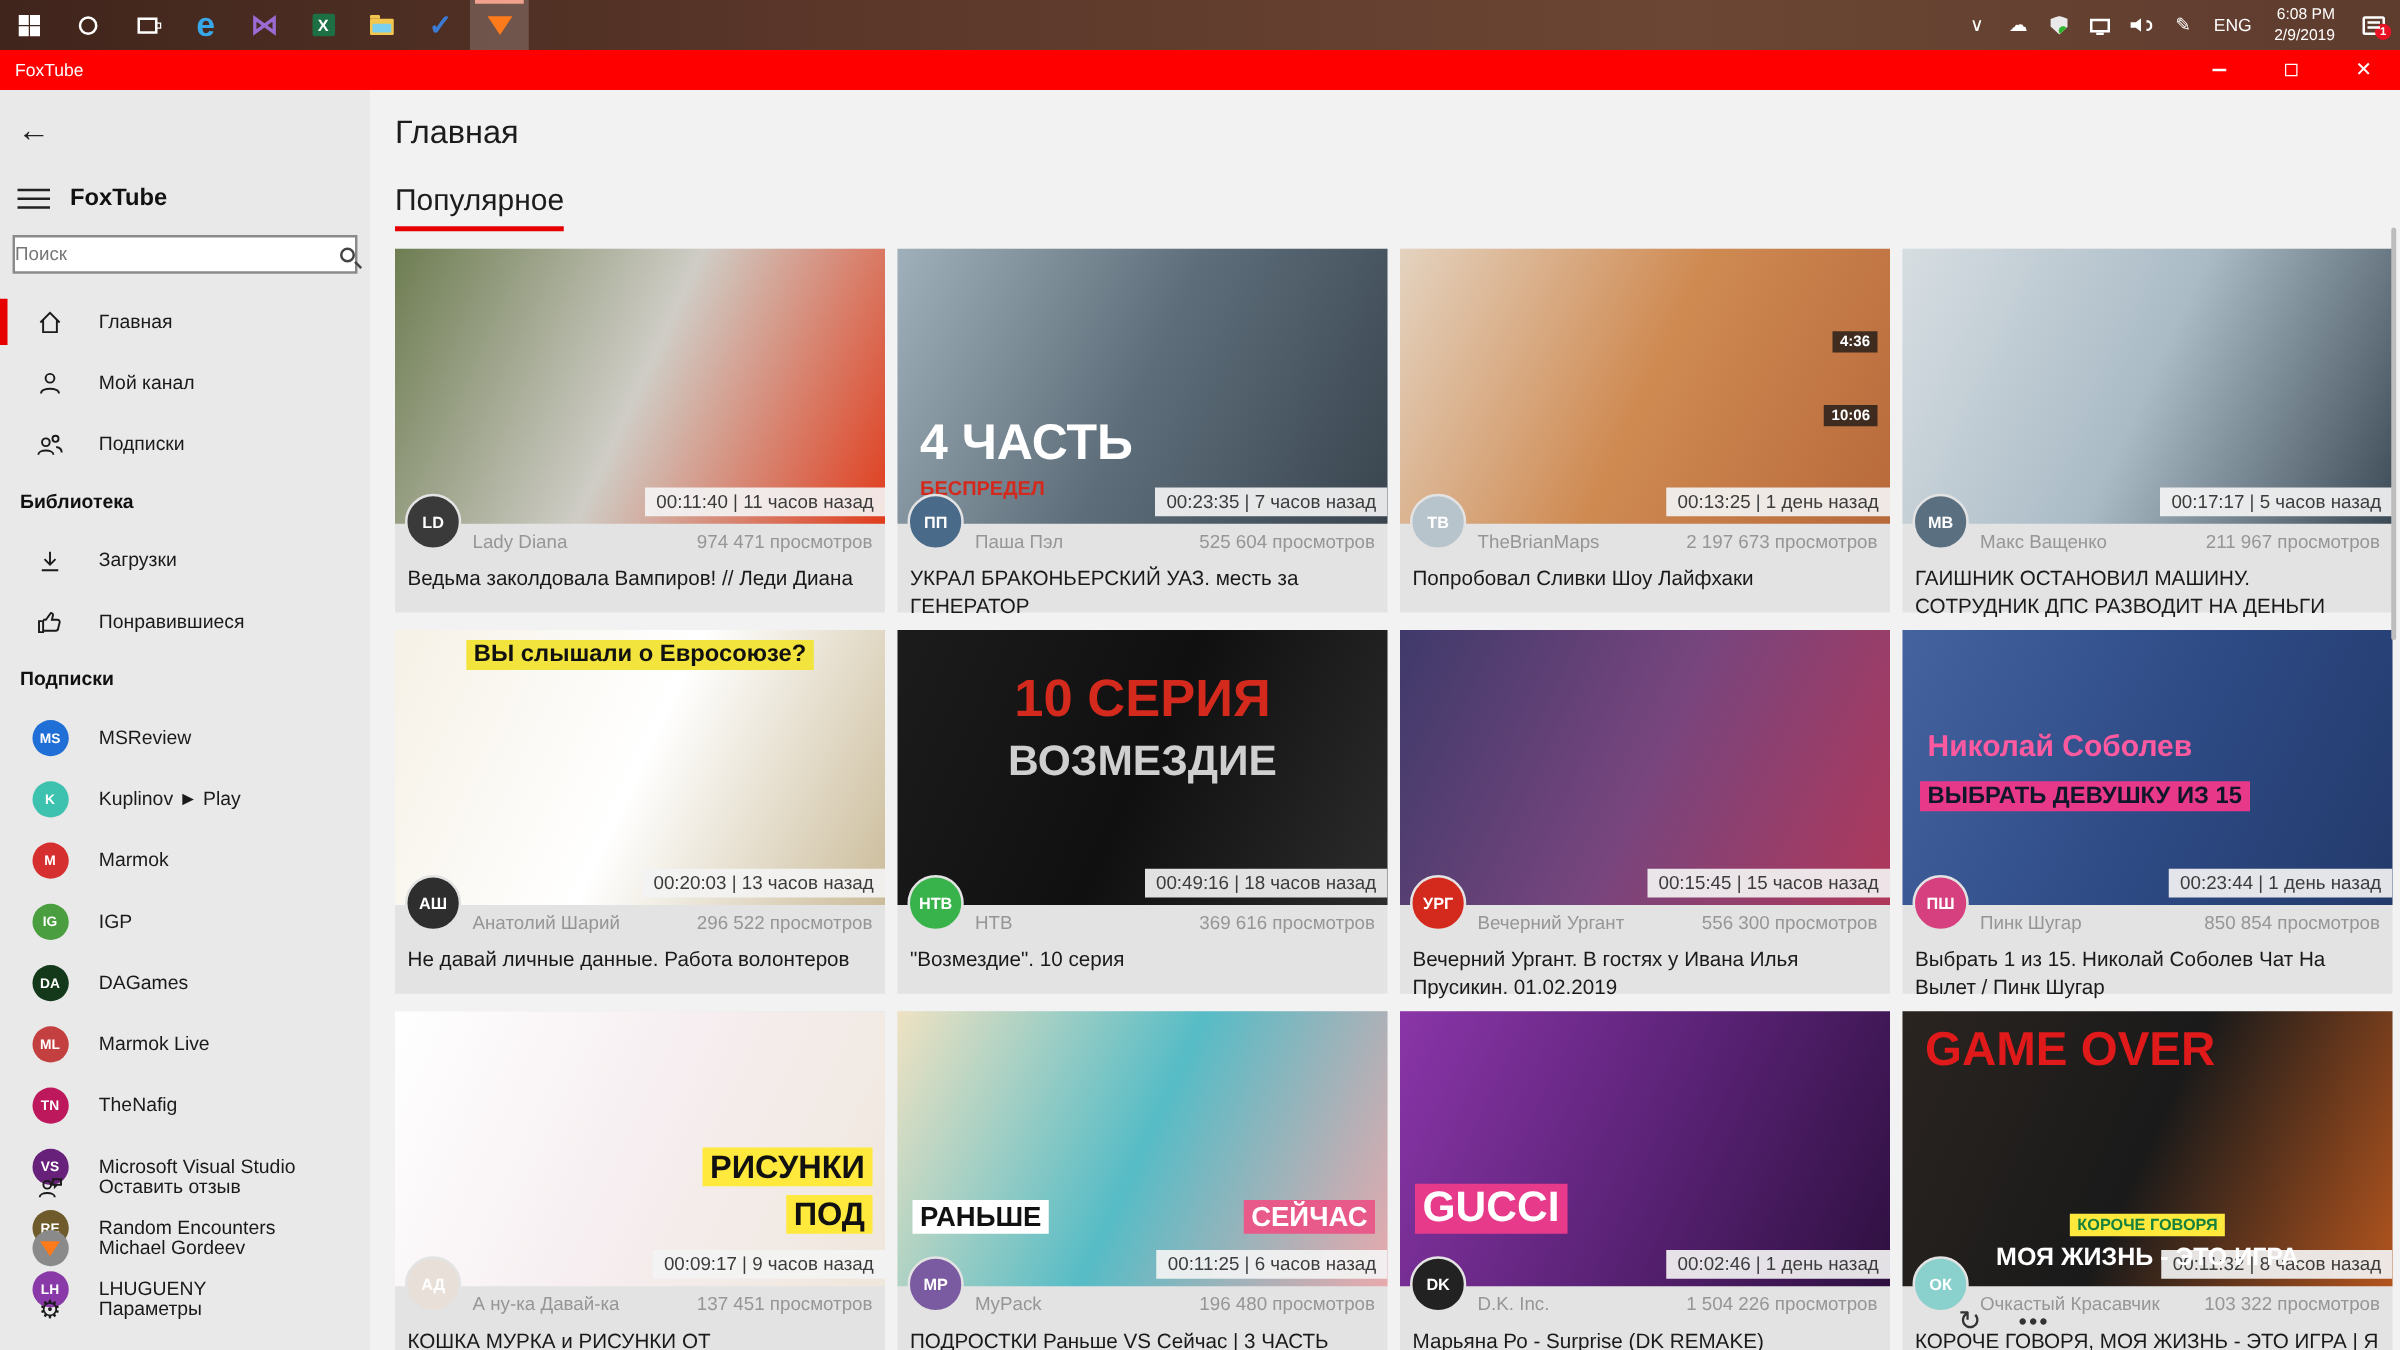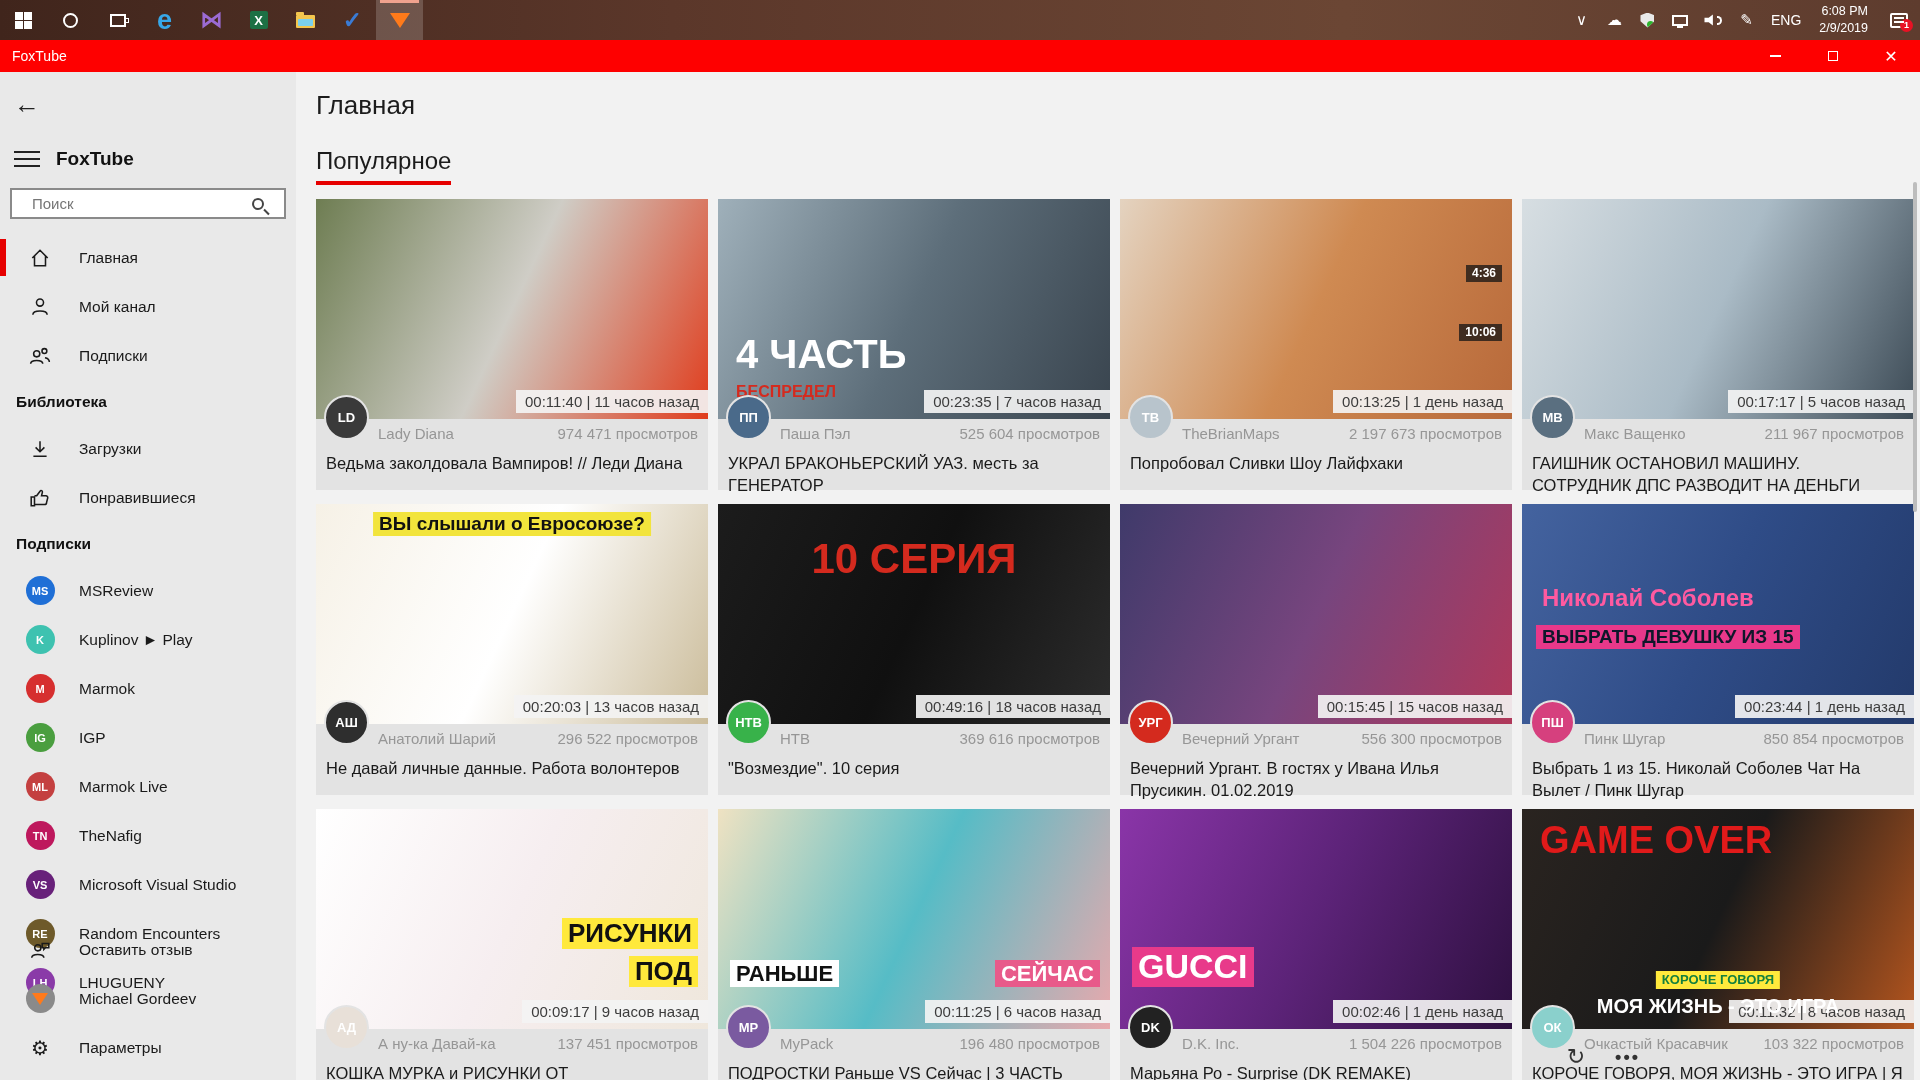--- a/index.html
+++ b/index.html
@@ -57,21 +57,21 @@
   .sidebar { width:296px; height:100%; background:#e9e9e9; position:relative; flex:none; }
   .content { flex:1; height:100%; position:relative; overflow:hidden; background:#f2f2f2; }
 
   
   .back-btn { margin:14px 0 0 14px; width:40px; height:36px; font-size:26px; color:#222; display:flex; align-items:center; }
   .brand-row { display:flex; align-items:center; margin:26px 0 0 14px; }
   .hamburger { width:26px; display:flex; flex-direction:column; gap:5px; margin-right:16px; }
   .hamburger i { height:2px; background:#222; }
   .brand-name { font-size:19px; font-weight:bold; color:#111; }
   .search-box { margin:18px 10px 0 10px; height:31px; background:#fff; border:2px solid #8a8a8a;
-    display:flex; align-items:center; padding:0 20px; }
+    display:flex; align-items:center; padding:0 0; }
   .search-box input { border:none; outline:none; flex:1; font-size:15px; color:#333; font-family:inherit; background:transparent; }
   .search-box input::placeholder { color:#767676; }
   .mag { width:12px; height:12px; border:2px solid #444; border-radius:50%; position:relative; flex:none; }
   .mag::after { content:""; position:absolute; width:7px; height:2px; background:#444; transform:rotate(45deg); left:9px; top:11px; }
 
   .side-item { height:49px; display:flex; align-items:center; position:relative; cursor:default; color:#1a1a1a; font-size:15.5px; }
   .side-item .ic { width:46px; margin-left:17px; margin-right:16px; display:flex; align-items:center; justify-content:center; flex:none; }
   .side-item.selected::before { content:""; position:absolute; left:0; top:6px; bottom:6px; width:6px; background:#e60000; }
   .side-header { height:44px; display:flex; align-items:center; padding-left:16px; font-weight:bold; font-size:15.5px; color:#111; }
   .nav-block { margin-top:14px; }
@@ -286,20 +286,26 @@
     <span class="sub-name">Marmok</span>
   </div>
 
   <div class="side-item">
     <span class="ic">
             <span class="avatar-s" style="background: rgb(74, 158, 63);">IG</span>
           </span>
     <span class="sub-name">IGP</span>
   </div>
 
+  <div class="side-item">
+    <span class="ic">
+            <span class="avatar-s" style="background: rgb(20, 56, 26);">DA</span>
+          </span>
+    <span class="sub-name">DAGames</span>
+  </div>
 
   <div class="side-item">
     <span class="ic">
             <span class="avatar-s" style="background: rgb(196, 64, 64);">ML</span>
           </span>
     <span class="sub-name">Marmok Live</span>
   </div>
 
   <div class="side-item">
     <span class="ic">
@@ -431,20 +437,21 @@
         <span class="views">296 522 просмотров</span>
       </div>
       <div class="v-title">Не давай личные данные. Работа волонтеров</div>
     </div>
   </div>
 
   <div class="card">
     <div class="thumb" style="background: linear-gradient(115deg, rgb(28, 28, 28), rgb(16, 16, 16), rgb(44, 44, 44));">
       <span class="dur-badge">00:49:16 | 18 часов назад</span>
     <span class="ov pos-uc" style="color: rgb(212, 42, 30); font-size: 42px;">10 СЕРИЯ</span>
+            <span class="ov pos-c" style="color: rgb(207, 207, 207); font-size: 34px;">ВОЗМЕЗДИЕ</span>
           </div>
     <div class="vbody">
       <span class="ch-ava" style="background: rgb(56, 178, 74);">НТВ</span>
       <div class="meta-row">
         <span class="ch-name">НТВ</span>
         <span class="views">369 616 просмотров</span>
       </div>
       <div class="v-title">"Возмездие". 10 серия</div>
     </div>
   </div>

